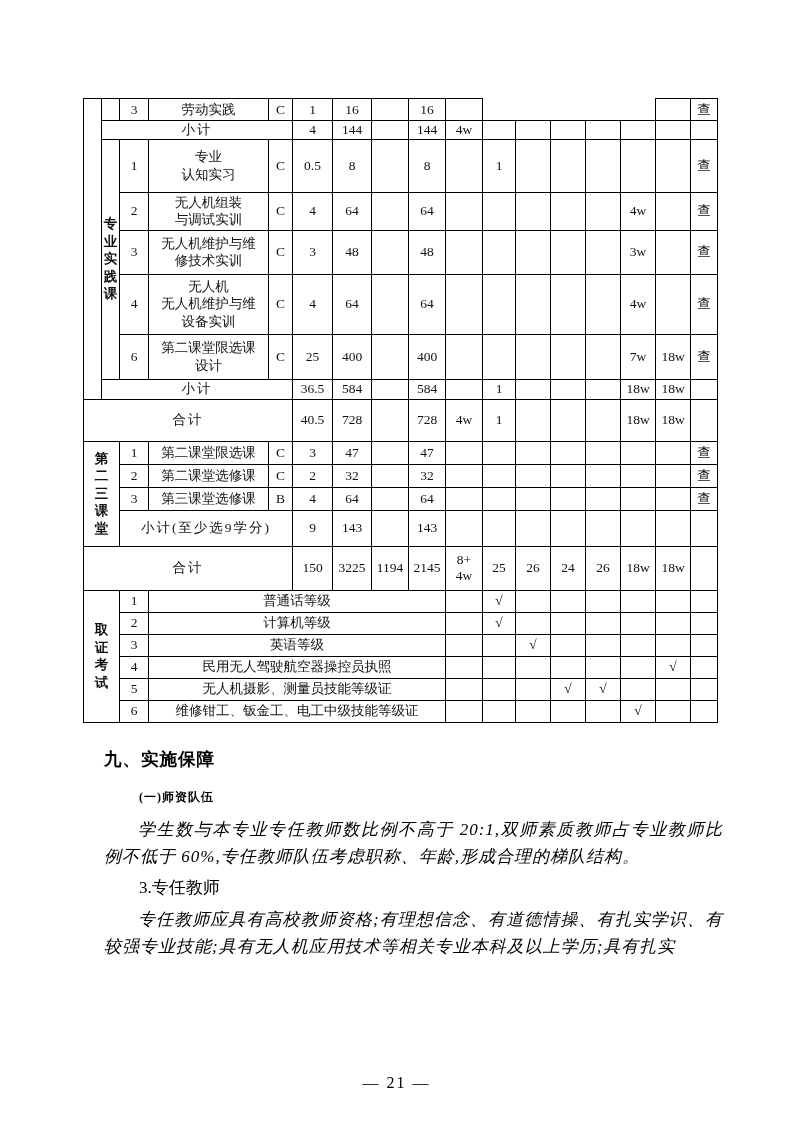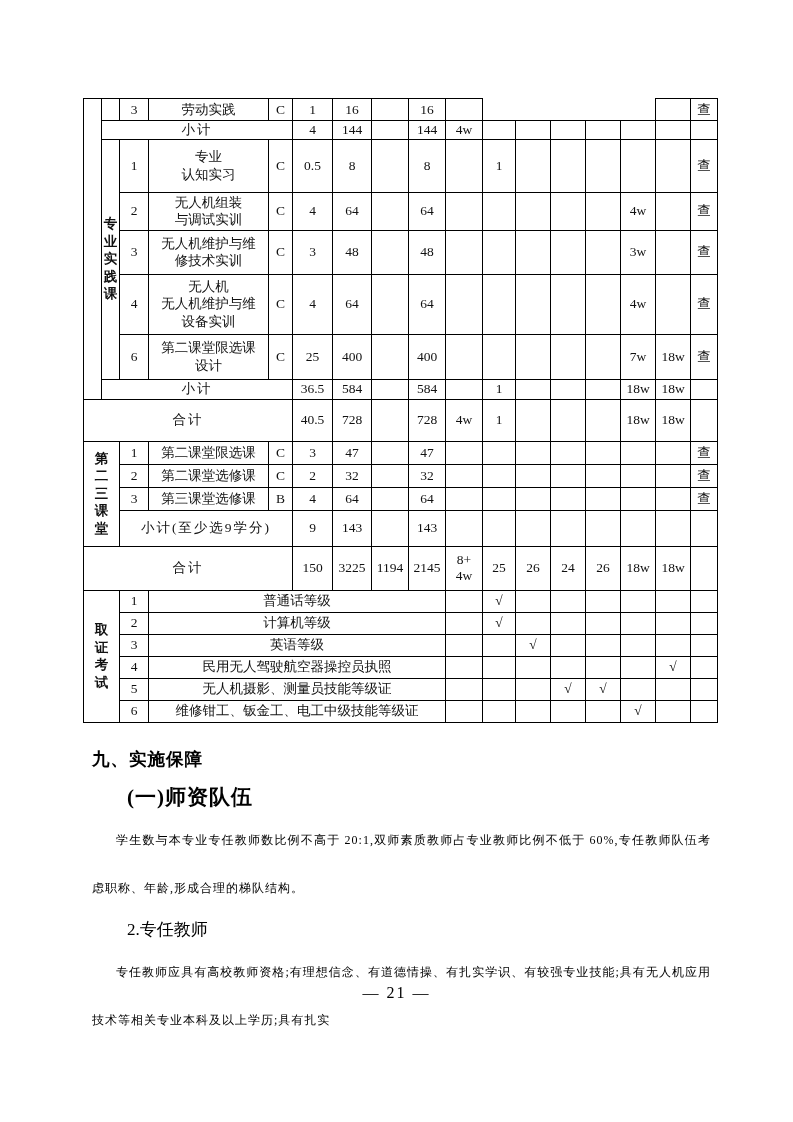--- a/index.html
+++ b/index.html
@@ -24,36 +24,36 @@
   .lh19{line-height:19px;} .lh21{line-height:21px;} .lh24{line-height:24px;}
   .num{font-size:14px;}
   .sm{font-size:12px;}
   .w18{font-size:11px;}
   .wk{font-size:13px;}
   .sum{font-size:14px;letter-spacing:2px;}
   .chk{font-size:13px;}
   .tick{font-size:13.5px;}
   .no-top{border-top:0 !important;}
   
-  .textblock{position:absolute;left:92px;top:740px;width:619px;}
+  .textblock{position:absolute;left:104px;top:740px;width:619px;}
   .h-major{
     font-family:"Liberation Sans","DejaVu Sans",sans-serif;
     font-weight:bold;font-size:17.5px;line-height:38px;letter-spacing:1px;
   }
   .h-sub{
     font-family:Liberation Serif, serif;
-    font-weight:bold;font-size:21px;line-height:38px;padding-left:35px;letter-spacing:1px;
+    font-weight:bold;font-size:12px;line-height:38px;padding-left:35px;letter-spacing:1px;
   }
   .h-min{font-size:17px;line-height:36px;padding-left:35px;}
   .para{
-    font-size:12px;line-height:48px;text-align:justify;
-    text-indent:2em;letter-spacing:1px;
+    font-size:17px;line-height:27px;text-align:justify;
+    text-indent:2em;letter-spacing:1px;font-style:italic;
   }
   .footer{
-    position:absolute;left:0;top:984px;width:793px;text-align:center;
+    position:absolute;left:0;top:1074px;width:793px;text-align:center;
     font-size:16px;letter-spacing:2px;
   }
 </style>
 </head>
 <body>
 
 <div class="page">
 
   <div class="tblwrap">
     <table class="tbl">
@@ -417,19 +417,19 @@
         <td></td>
       </tr>
     </tbody>
       </table>
   </div>
 
   <div class="textblock">
     <div class="h-major">九、实施保障</div>
     <div class="h-sub">(一)师资队伍</div>
     <div class="para">学生数与本专业专任教师数比例不高于 20:1,双师素质教师占专业教师比例不低于 60%,专任教师队伍考虑职称、年龄,形成合理的梯队结构。</div>
-    <div class="h-min">2.专任教师</div>
+    <div class="h-min">3.专任教师</div>
     <div class="para">专任教师应具有高校教师资格;有理想信念、有道德情操、有扎实学识、有较强专业技能;具有无人机应用技术等相关专业本科及以上学历;具有扎实</div>
   </div>
 
   <div class="footer">— 21 —</div>
 
 </div>
 
 </body></html>

